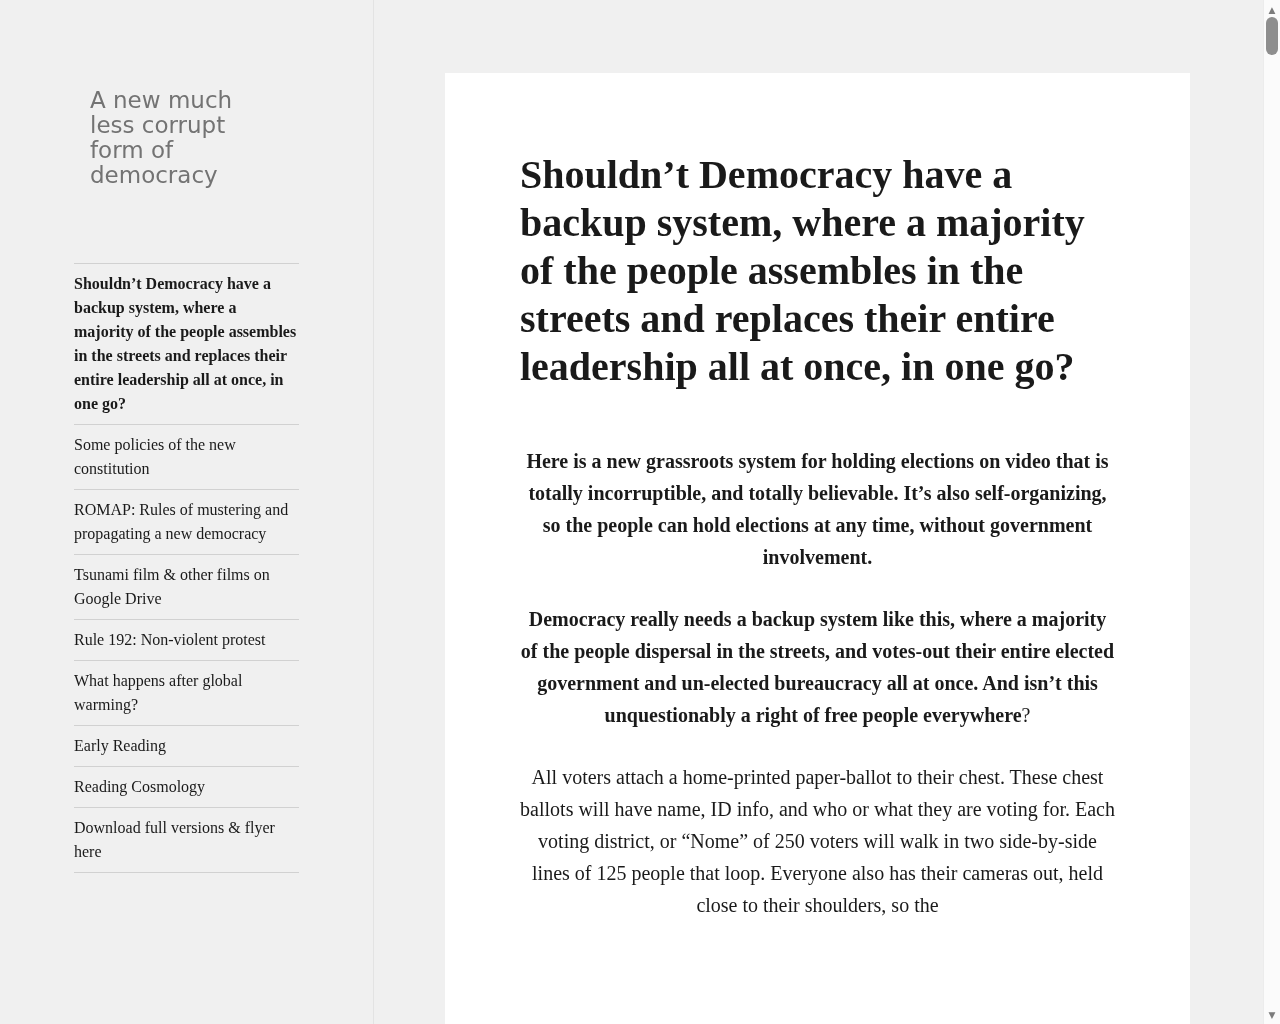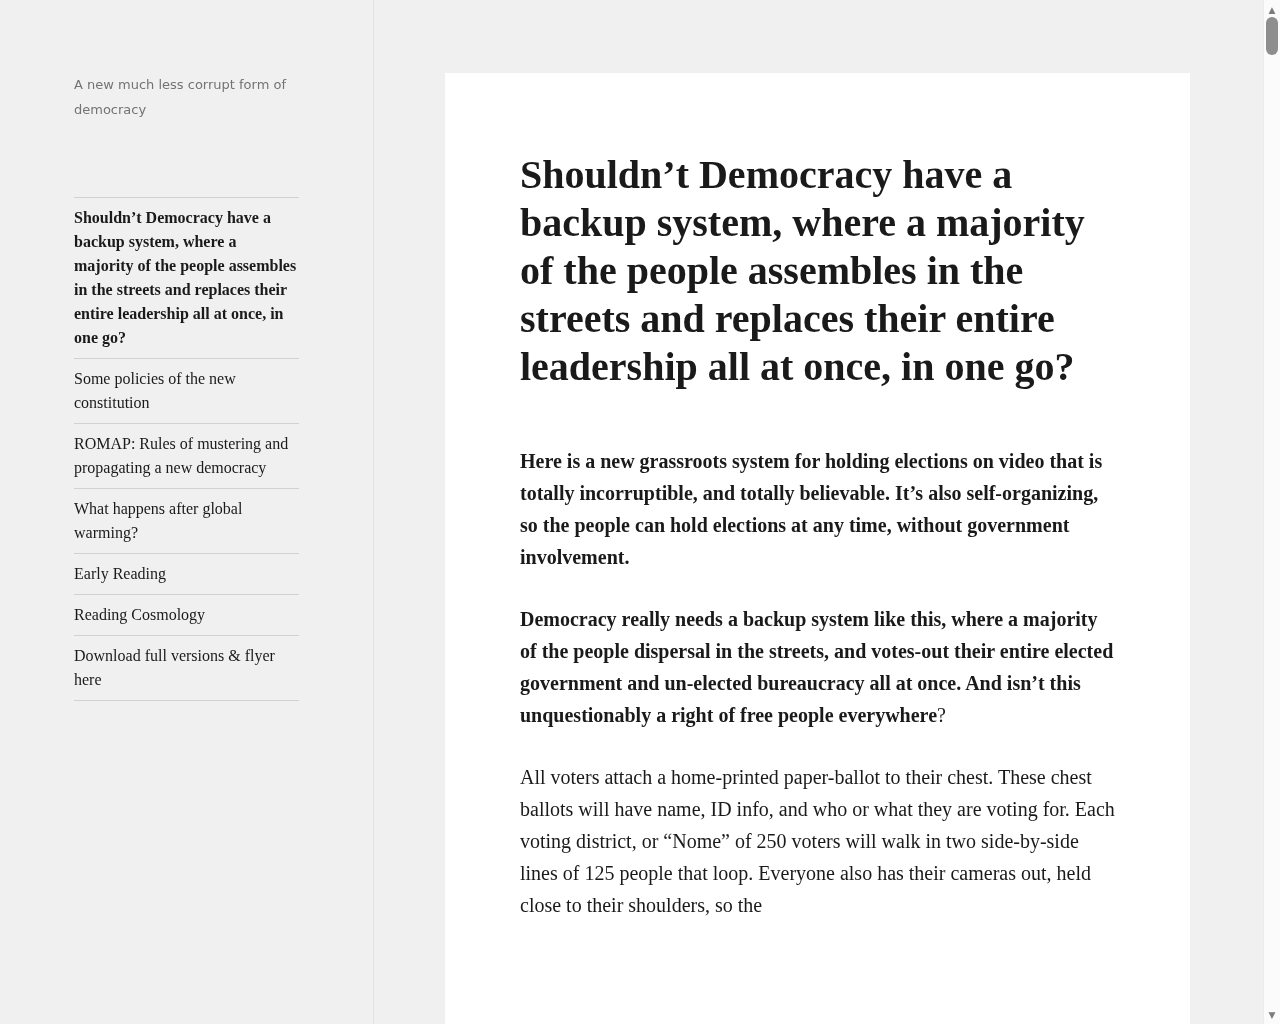--- a/index.html
+++ b/index.html
@@ -23,23 +23,23 @@
     left: 0;
     top: 0;
     width: 374px;
     height: 100%;
     box-sizing: border-box;
     padding: 72px 74px 0 74px;
     border-right: 1px solid var(--sidebar-border, #e3e3e3);
     background: var(--sidebar-bg, #f0f0f0);
   }
   .site-title {
-    margin: 0;
+    margin: 16px;
     font-family: "DejaVu Sans", sans-serif;
-    font-size: 13px;
+    font-size: 23px;
     line-height: 25px;
     color: var(--site-title-gray, #737373);
     cursor: pointer;
   }
   .menu { margin-top: 75px; }
   .menu ul {
     list-style: none;
     margin: 0;
     padding: 0;
     border-top: 1px solid var(--separator, #d1d1d1);
@@ -77,20 +77,21 @@
     font-size: 40px;
     line-height: 48px;
     font-weight: 700;
     color: var(--text-primary, #1a1a1a);
   }
   .para {
     margin: 0 0 30px 0;
     font-size: 20px;
     line-height: 32px;
     color: var(--text-primary, #1a1a1a);
+    text-align: center;
   }
   .para.em .ptext { font-weight: 700; }
   .para .psuffix { font-weight: 400; }
   
   .scrollbar {
     position: absolute;
     right: 0;
     top: 0;
     width: 17px;
     height: 100%;
@@ -136,20 +137,26 @@
       <ul>
 
       <li class="menu-item em">
             <span class="menu-label">Shouldn’t Democracy have a backup system, where a majority of the people assembles in the streets and replaces their entire leadership all at once, in one go?</span>
           </li>
           <li class="menu-item">
             <span class="menu-label">Some policies of the new constitution</span>
           </li>
           <li class="menu-item">
             <span class="menu-label">ROMAP: Rules of mustering and propagating a new democracy</span>
+          </li>
+          <li class="menu-item">
+            <span class="menu-label">Tsunami film &amp; other films on Google Drive</span>
+          </li>
+          <li class="menu-item">
+            <span class="menu-label">Rule 192: Non-violent protest</span>
           </li>
           <li class="menu-item">
             <span class="menu-label">What happens after global warming?</span>
           </li>
           <li class="menu-item">
             <span class="menu-label">Early Reading</span>
           </li>
           <li class="menu-item">
             <span class="menu-label">Reading Cosmology</span>
           </li>

